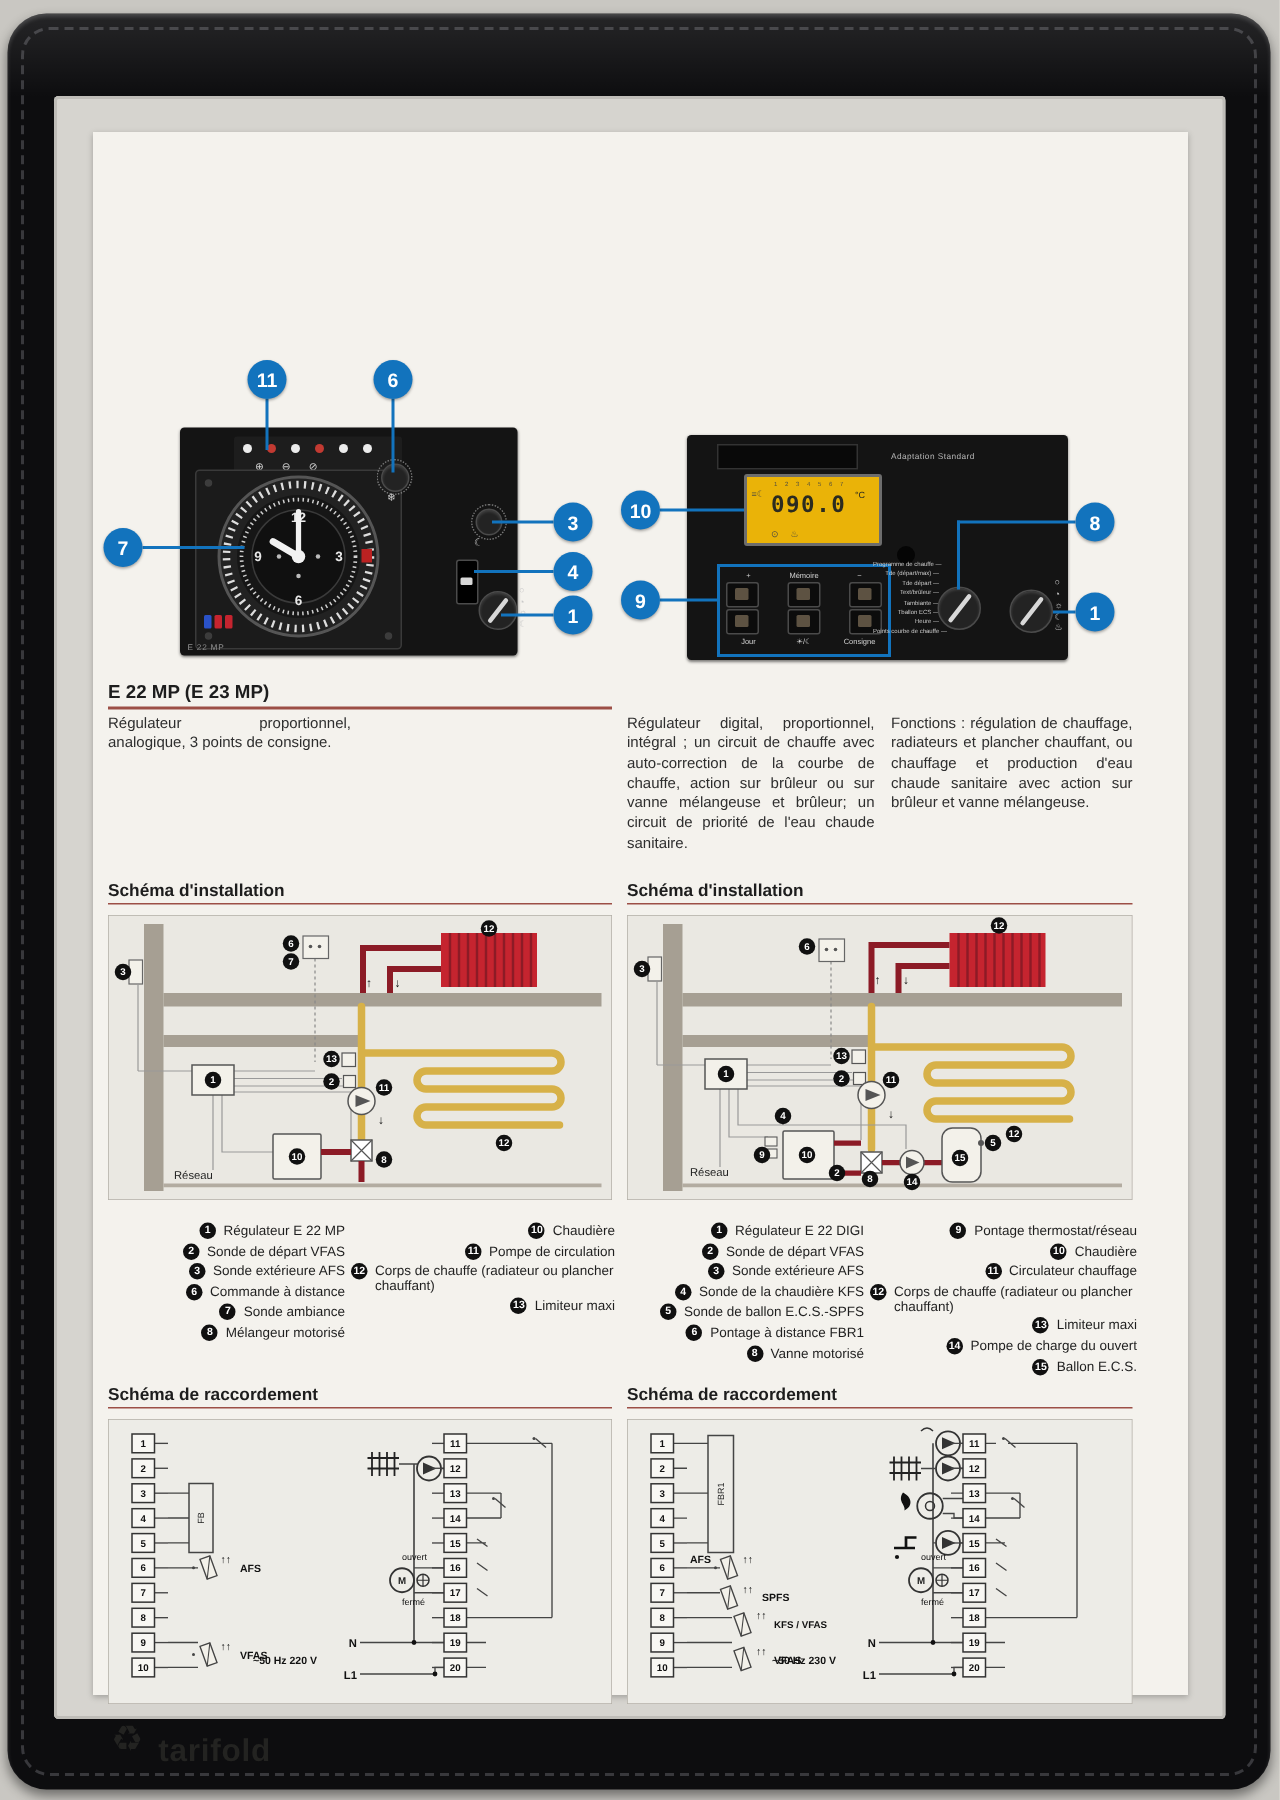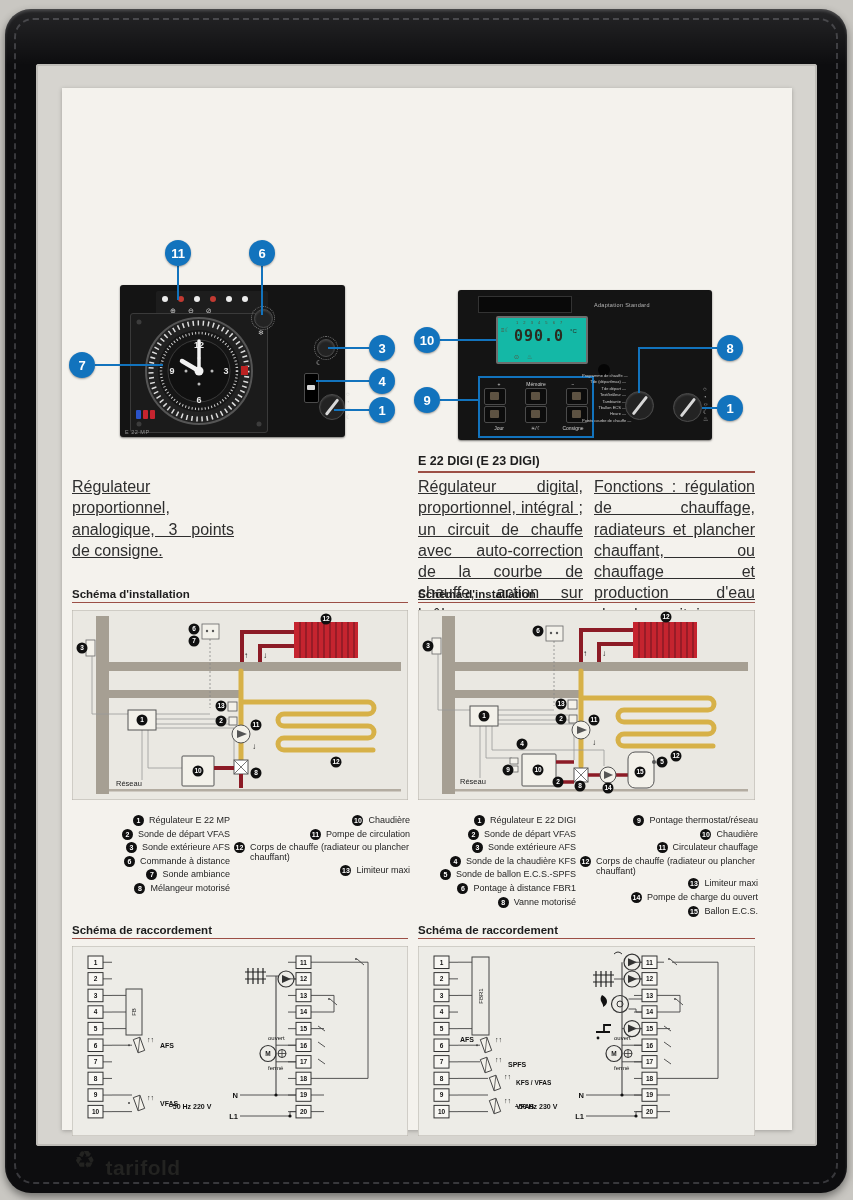--- a/index.html
+++ b/index.html
@@ -32,21 +32,21 @@
   .knob .stripe{position:absolute;left:50%;top:8%;width:3px;height:84%;background:#d8d8d8;
     transform:translateX(-50%) rotate(38deg);border-radius:2px;}
   .dotring{position:absolute;border-radius:50%;border:1px dotted #777;}
   .tiny-sym{position:absolute;color:#cfcfcf;font-size:7px;line-height:1;}
   .slider{position:absolute;width:13px;height:28px;background:#000;border:1px solid #4b4b4b;border-radius:2px;}
   .slider .thumb{position:absolute;left:2px;top:11px;width:8px;height:5px;background:#d8d8d8;border-radius:1px;}
   .mode-icons{position:absolute;display:flex;flex-direction:column;gap:1px;color:#c9c9c9;font-size:6px;line-height:1.1;}
   
   .insert-slot{position:absolute;left:20px;top:6px;width:92px;height:15px;background:#090909;border:1px solid #333;}
   .adapt-label{position:absolute;left:136px;top:12px;font-size:5.5px;color:#b7b7b7;letter-spacing:.3px;}
-  .lcd{position:absolute;left:38px;top:26px;width:88px;height:44px;background:#14b8a6;border:2px solid #6d6d6d;
+  .lcd{position:absolute;left:38px;top:26px;width:88px;height:44px;background:#eab308;border:2px solid #6d6d6d;
     border-radius:2px;color:#2b2b20;}
   .lcd .ticks{position:absolute;left:18px;top:2px;font-size:4px;letter-spacing:2px;color:#55513d;}
   .lcd .val{position:absolute;left:16px;top:9px;font-family:"DejaVu Sans Mono",monospace;
     font-size:15px;font-weight:bold;letter-spacing:1px;}
   .lcd .unit{position:absolute;left:72px;top:10px;font-size:6px;}
   .lcd .licons{position:absolute;left:3px;top:8px;font-size:6px;color:#55513d;line-height:1.4;}
   .lcd .bicons{position:absolute;left:16px;bottom:2px;font-size:6px;color:#55513d;letter-spacing:8px;}
   .btn-box{position:absolute;left:20px;top:86px;width:112px;height:58px;border:2px solid #1273bd;}
   .btn-grid{position:absolute;left:4px;top:2px;width:104px;}
   .btn-labels{display:flex;justify-content:space-between;color:#d2d2d2;font-size:5px;height:7px;align-items:center;}
@@ -59,21 +59,21 @@
   
   .callout{position:absolute;width:26px;height:26px;border-radius:50%;background:#1273bd;color:#fff;
     display:flex;align-items:center;justify-content:center;font-size:13px;font-weight:bold;
     box-shadow:0 1px 2px rgba(0,0,0,.35);z-index:6;}
   .cl{position:absolute;background:#1273bd;z-index:5;}
   
   .sec-title{position:absolute;font-size:12.5px;font-weight:bold;color:#1d1d1d;
     border-bottom:2px solid #9c4f46;padding-bottom:3px;}
   .sub-title{position:absolute;font-size:11.5px;font-weight:bold;color:#1d1d1d;
     border-bottom:1.5px solid #9c4f46;padding-bottom:2px;}
-  .para{position:absolute;font-size:16px;line-height:1.33;color:#2e2e2e;text-align:justify;text-decoration:underline;}
+  .para{position:absolute;font-size:10px;line-height:1.33;color:#2e2e2e;text-align:justify;}
   .diagram{position:absolute;width:336px;height:190px;}
   .legend{position:absolute;font-size:9px;color:#1f1f1f;}
   .legend .row{display:flex;gap:5px;margin-bottom:2.6px;align-items:flex-start;justify-content:flex-end;}
   .nbadge{width:11px;height:11px;border-radius:50%;background:#101010;color:#fff;font-size:7px;
     font-weight:bold;display:flex;align-items:center;justify-content:center;flex:0 0 11px;}
   .footer{position:absolute;left:12px;top:1052px;display:flex;align-items:center;gap:10px;color:#232321;}
   .footer .recycle{font-size:24px;line-height:1;}
   .footer .brand{font-size:21px;font-weight:bold;letter-spacing:.5px;margin-top:16px;}
 </style>
 </head>
@@ -234,23 +234,23 @@
       <div class="callout" style="left: 7px; top: 264px;">7</div>
       <div class="callout" style="left: 307px; top: 247px;">3</div>
       <div class="callout" style="left: 307px; top: 280px;">4</div>
       <div class="callout" style="left: 307px; top: 309px;">1</div>
       <div class="callout" style="left: 352px; top: 239px;">10</div>
       <div class="callout" style="left: 352px; top: 299px;">9</div>
       <div class="callout" style="left: 655px; top: 247px;">8</div>
       <div class="callout" style="left: 655px; top: 307px;">1</div>
     </div>
 
+  <div class="sec-title" style="left:10px;top:366px;width:336px;">E 22 MP  (E 23 MP)</div>
   <div class="para" style="left:10px;top:388px;width:162px;">Régulateur proportionnel, analogique, 3 points de consigne.</div>
 
-  <div class="sec-title" style="left:356px;top:366px;width:337px;">E 22 DIGI  (E 23 DIGI)</div>
   <div class="para" style="left:356px;top:388px;width:165px;">Régulateur digital, proportionnel, intégral ; un circuit de chauffe avec auto-correction de la courbe de chauffe, action sur brûleur ou sur vanne mélangeuse et brûleur; un circuit de priorité de l'eau chaude sanitaire.</div>
   <div class="para" style="left:532px;top:388px;width:161px;">Fonctions : régulation de chauffage, radiateurs et plancher chauffant, ou chauffage et production d'eau chaude sanitaire avec action sur brûleur et vanne mélangeuse.</div>
 
   <div class="sub-title" style="left:10px;top:500px;width:336px;">Schéma d'installation</div>
   <div class="sub-title" style="left:356px;top:500px;width:337px;">Schéma d'installation</div>
 
   <div class="diagram" style="left:10px;top:522px;">
     <svg width="336" height="190" viewBox="0 0 336 190">
       <rect x="0" y="0" width="336" height="190" fill="#eae8e2" stroke="#b3afa7"></rect>
       <rect x="24" y="6" width="13" height="178" fill="#a69f93"></rect>

